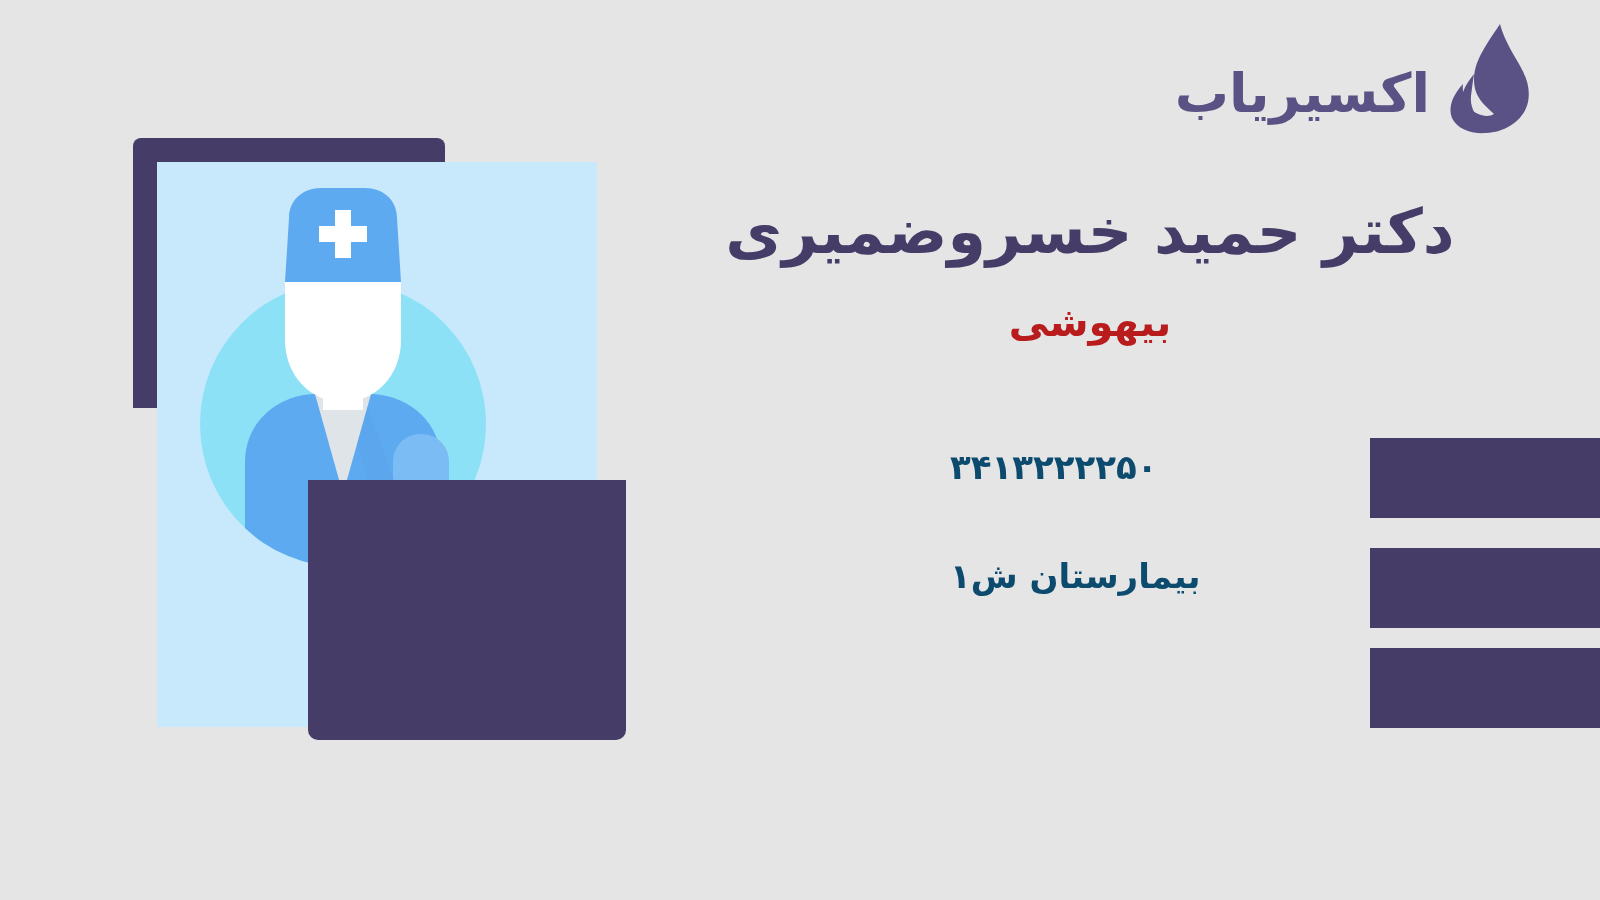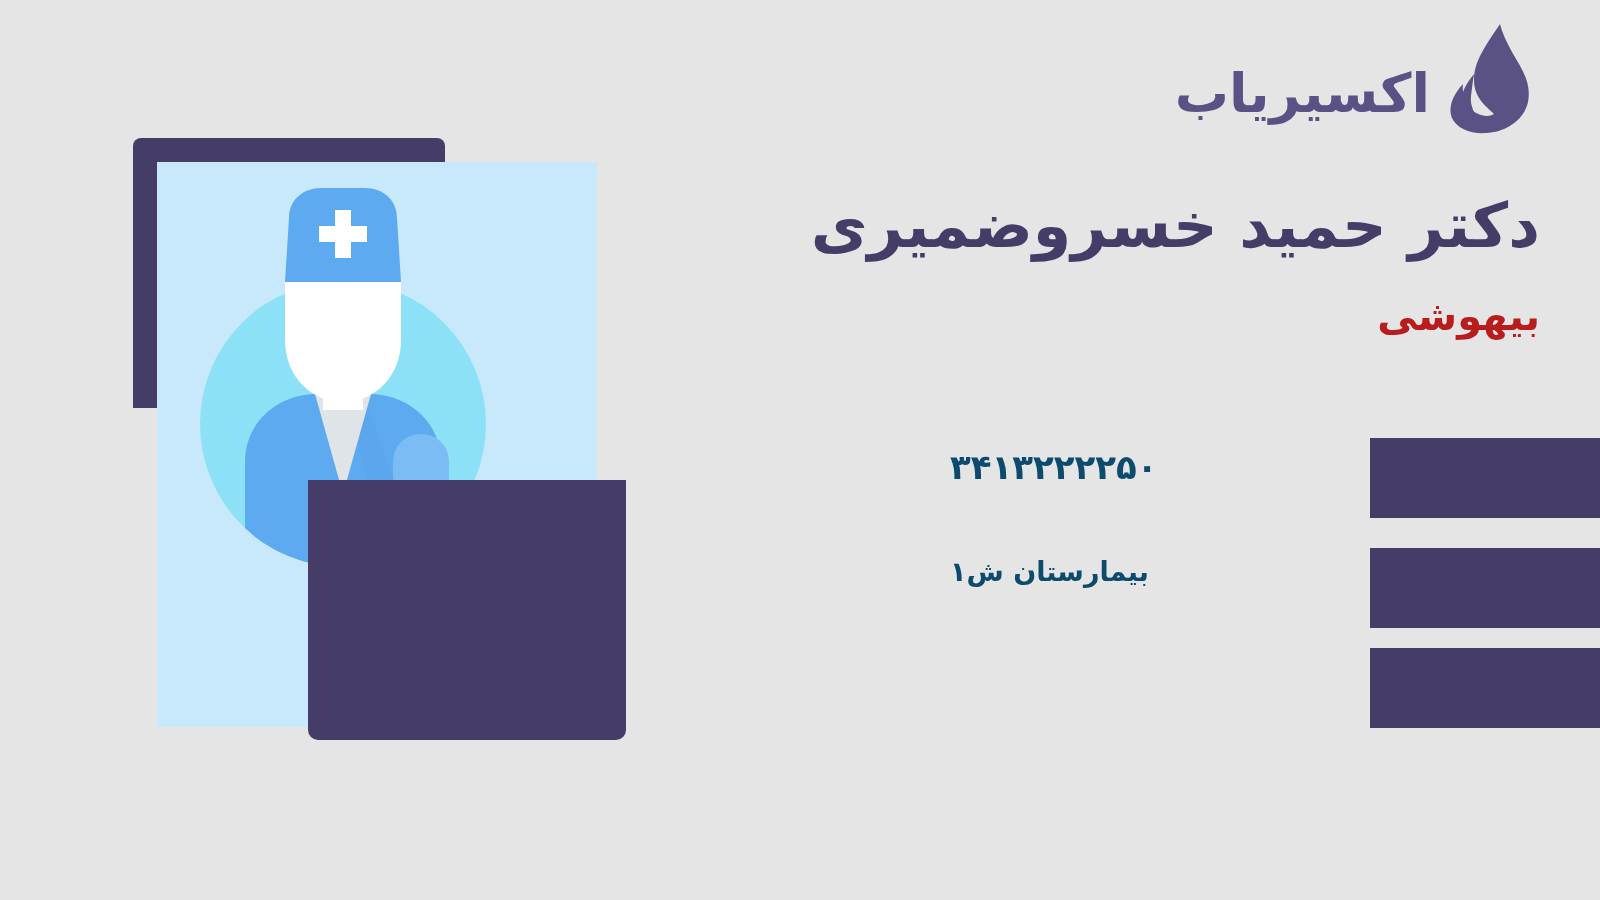--- a/index.html
+++ b/index.html
@@ -63,21 +63,21 @@
     width: 440px; height: 565px;
     background: #c8e9fb;
   }
   .doctor-svg {
     position: absolute;
     left: 157px; top: 162px;
     width: 440px; height: 565px;
   }
 
   
-  #info { position: absolute; left: 640px; top: 187px; width: 900px; direction: rtl; text-align: right; }
+  #info { position: absolute; left: 640px; top: 193px; width: 900px; direction: rtl; text-align: center; }
 
   #doctor-name {
     font-family: "DejaVu Sans", sans-serif;
     font-size: 62px;
     font-weight: bold;
     color: #453c68;
     line-height: 1.25;
     margin: 0;
     direction: rtl;
     white-space: nowrap;
@@ -112,21 +112,21 @@
     color: #0c4a6e;
     white-space: nowrap;
   }
   #phone-number {
     top: 447px;
     font-size: 34px;
     letter-spacing: 1px;
   }
   #address-line {
     top: 556px;
-    font-size: 27px;
+    font-size: 34px;
   }
 </style>
 </head>
 <body>
 
 <div id="stage">
 
   <div id="brand">
     <span>
       <svg id="brand-flame" viewBox="0 0 86 112" xmlns="http://www.w3.org/2000/svg" aria-hidden="true">

